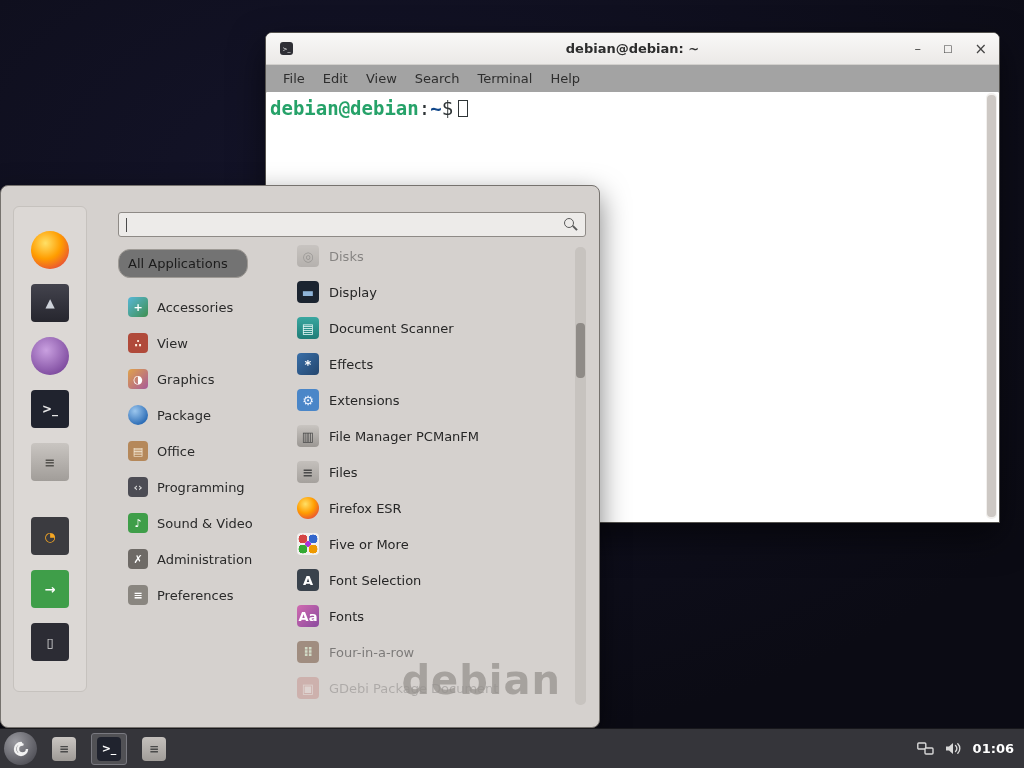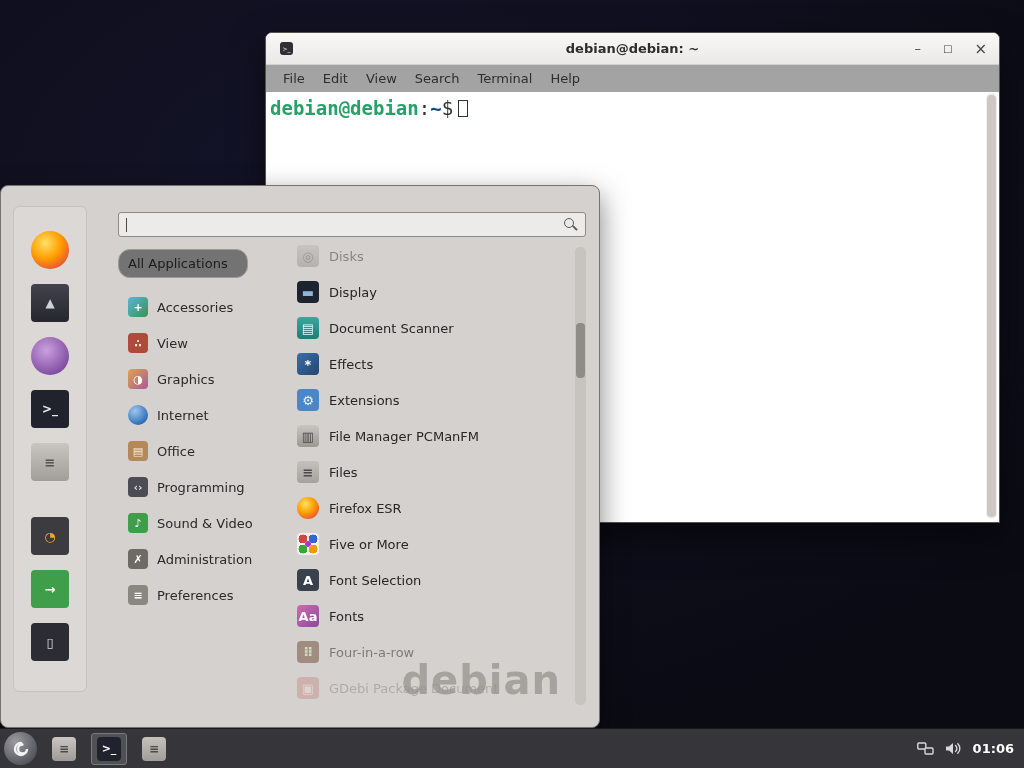--- a/index.html
+++ b/index.html
@@ -164,21 +164,21 @@
         <div class="cat">
     <span class="icon" style="background: rgb(176, 74, 58); color: rgb(255, 238, 221);">∴</span>
     <span class="cat-label">View</span>
   </div>
         <div class="cat">
     <span class="icon" style="background: linear-gradient(135deg, rgb(224, 163, 74), rgb(168, 90, 154)); color: rgb(255, 255, 255);">◑</span>
     <span class="cat-label">Graphics</span>
   </div>
         <div class="cat">
     <span class="icon" style="background: radial-gradient(circle at 35% 30%, rgb(156, 199, 238), rgb(42, 107, 181) 75%); border-radius: 50%; color: rgb(255, 255, 255);"></span>
-    <span class="cat-label">Internet</span>
+    <span class="cat-label">Package</span>
   </div>
         <div class="cat">
     <span class="icon" style="background: rgb(181, 136, 90); color: rgb(247, 236, 217);">▤</span>
     <span class="cat-label">Office</span>
   </div>
         <div class="cat">
     <span class="icon" style="background: rgb(76, 76, 84); color: rgb(221, 221, 221);">‹›</span>
     <span class="cat-label">Programming</span>
   </div>
         <div class="cat">

